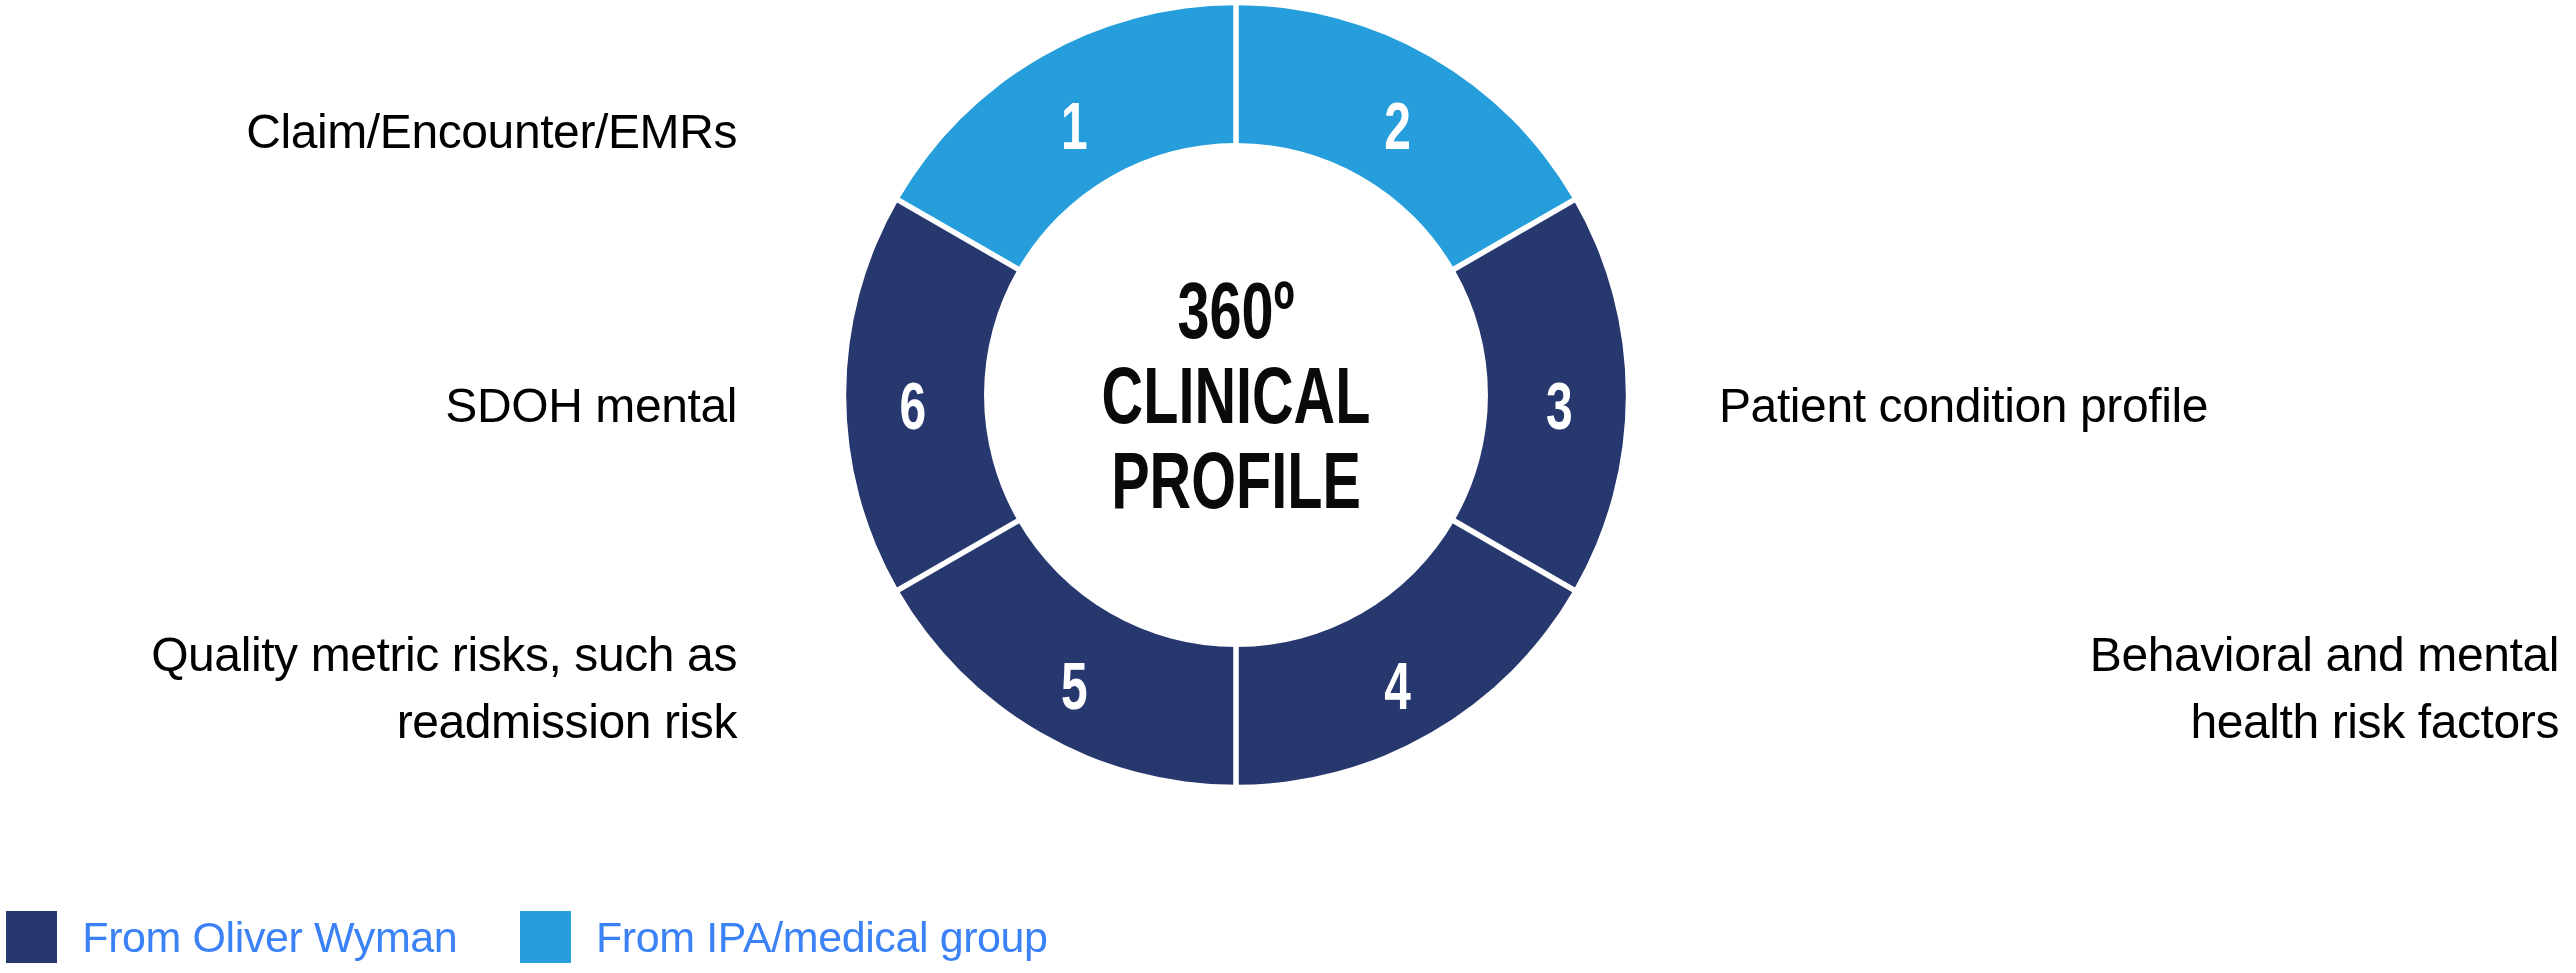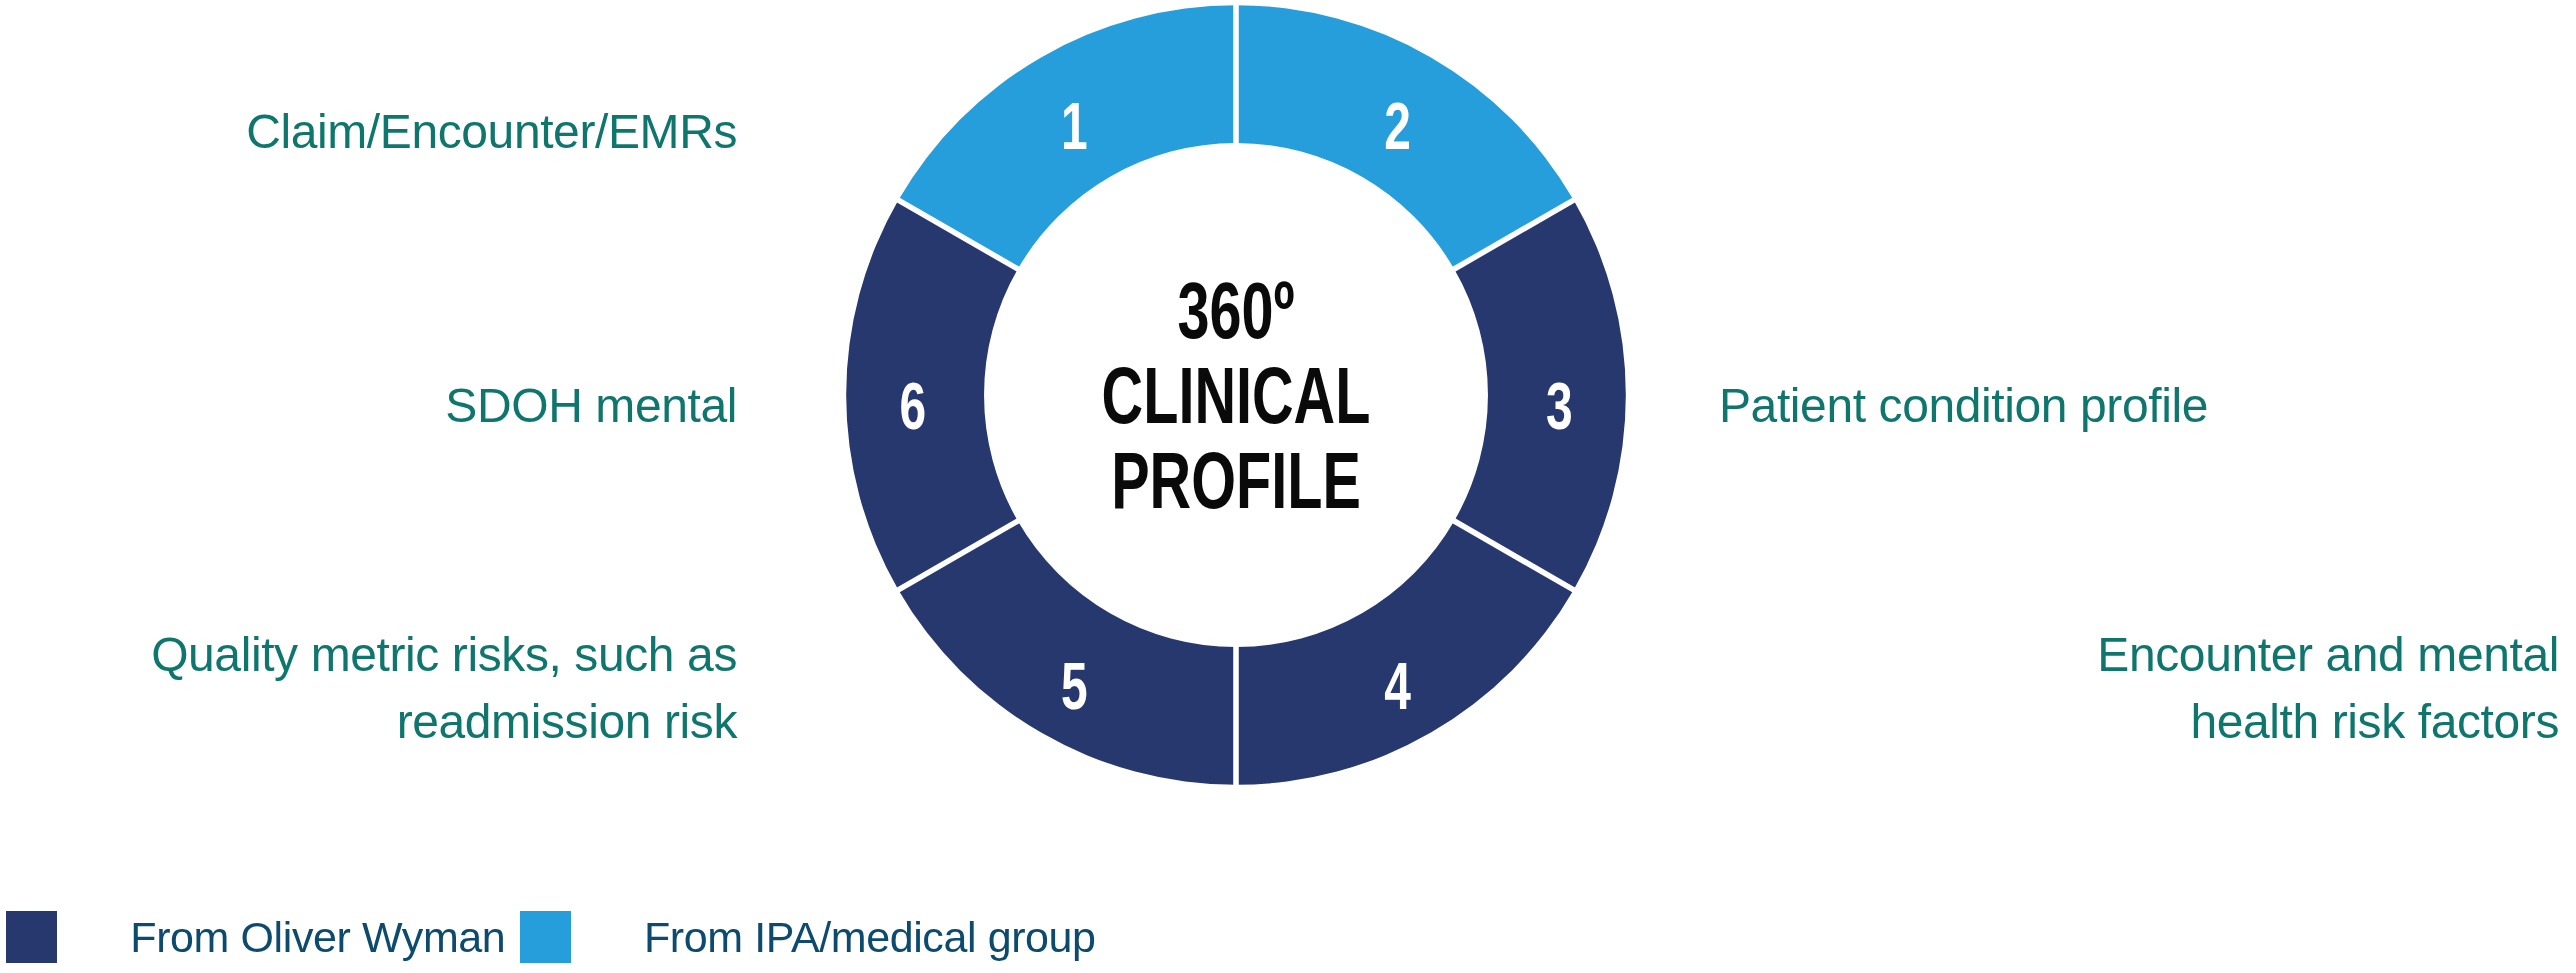--- a/index.html
+++ b/index.html
@@ -26,21 +26,21 @@
     font-weight:bold;
     font-size:80px;
     line-height:1.06;
     white-space:nowrap;
     letter-spacing:0px;
   }
   .seg-label{
     position:absolute;
     font-size:48px;
     line-height:67px;
-    color:#0f766e;
+    color:#000000;
     letter-spacing:-0.4px;
     white-space:pre-line;
   }
   .left-col{left:0;width:737px;text-align:right;}
   .right-col{left:1719px;width:840px;text-align:left;}
   .row-top{top:98px;}
   .row-mid{top:372px;}
   .row-bot{top:621px;text-align:right;}
   .legend-item{
     position:absolute;
@@ -51,24 +51,23 @@
     gap:25px;
   }
   .legend-swatch{
     width:51px;height:52px;
     display:inline-block;
     flex:0 0 auto;
   }
   .legend-label{
     font-size:43px;
     line-height:52px;
-    color:#0c4a6e;
+    color:#3b82f6;
     letter-spacing:-0.4px;
     white-space:nowrap;
-    margin-left:48px;
   }
   #legend-item-ow{left:6.3px;}
   #legend-item-ipa{left:520px;}
 </style>
 </head>
 <body>
 
 <div id="stage">
 
   <div id="donut-wrap">
@@ -99,21 +98,21 @@
     <div>CLINICAL</div>
     <div>PROFILE</div>
   </div>
 
   <div class="seg-label left-col row-top">Claim/Encounter/EMRs</div>
   <div class="seg-label left-col row-mid">SDOH mental</div>
   <div class="seg-label left-col row-bot">Quality metric risks, such as
 readmission risk</div>
 
   <div class="seg-label right-col row-mid">Patient condition profile</div>
-  <div class="seg-label right-col row-bot">Encounter and mental
+  <div class="seg-label right-col row-bot">Behavioral and mental
 health risk factors</div>
 
   <div class="legend-item" id="legend-item-ow">
     <span class="legend-swatch" style="background-color: rgb(39, 56, 111);"></span>
     <span class="legend-label">From Oliver Wyman</span>
   </div>
 
   <div class="legend-item" id="legend-item-ipa">
     <span class="legend-swatch" style="background-color: rgb(37, 158, 219);"></span>
     <span class="legend-label">From IPA/medical group</span>

